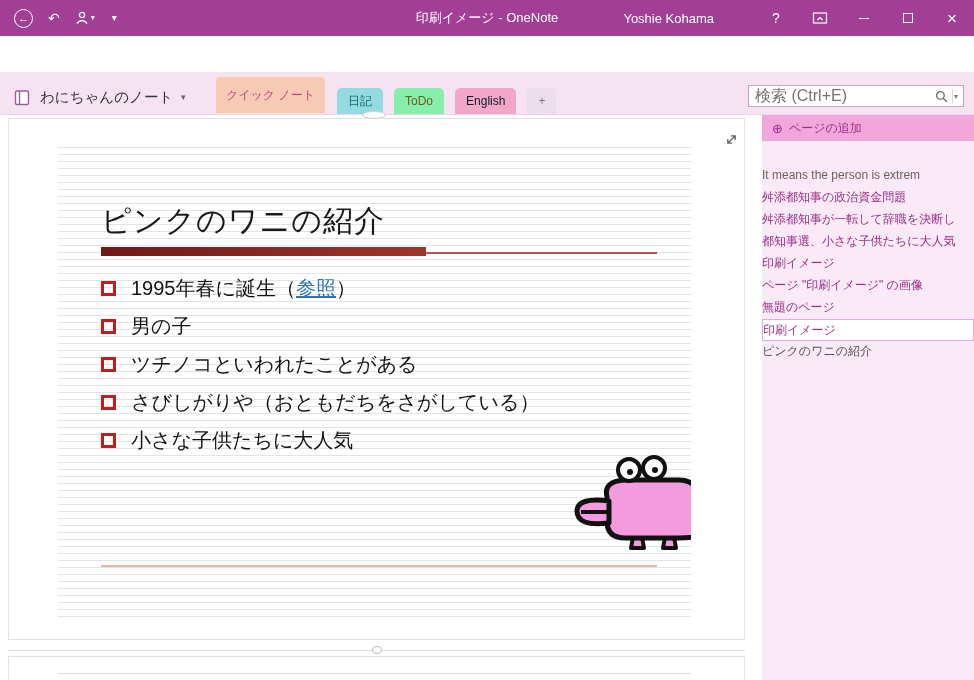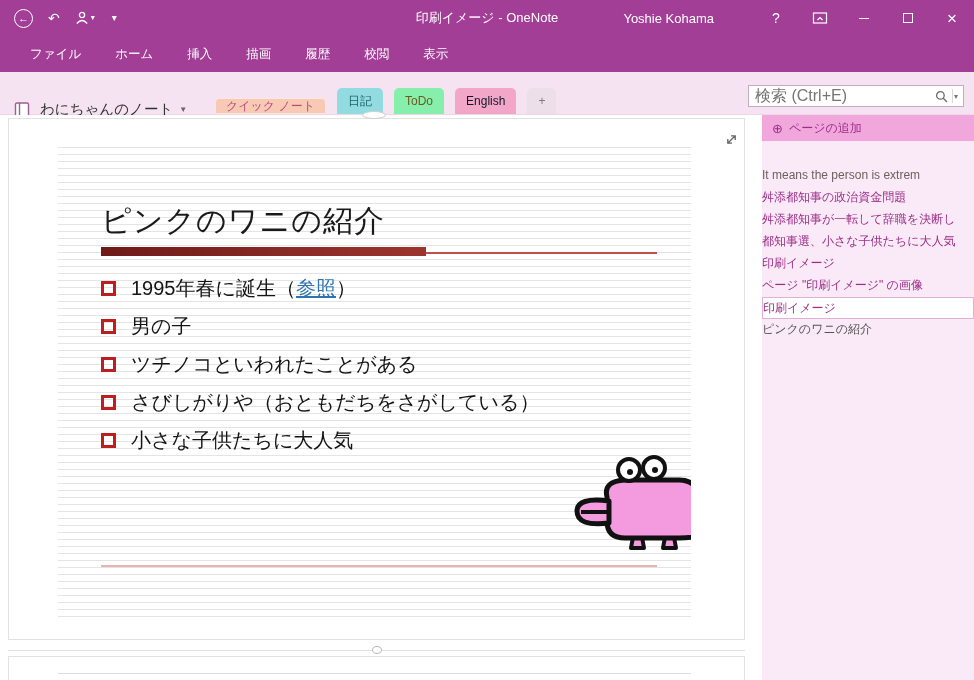--- a/index.html
+++ b/index.html
@@ -20,26 +20,26 @@
   .min-glyph { width:10px; height:1px; background:#fff; display:block; }
   .max-glyph { width:10px; height:10px; border:1px solid #fff; display:block; }
   .close-glyph { font-size:17px; line-height:1; }
 
   
   .ribbon-tabs { position:absolute; top:36px; left:0; width:100%; height:36px; background:#a33e97; display:flex; align-items:center; padding-left:13px; }
   .ribbon-tab { color:#fff; font-size:12.5px; padding:0 17px; height:36px; display:flex; align-items:center; white-space:nowrap; }
 
   
   .notebook-bar { position:absolute; top:72px; left:0; width:100%; height:43px; background:#f5e3f1; border-bottom:1px solid #ecd6e7; }
-  .nb-left { position:absolute; left:12px; top:16px; height:43px; display:flex; align-items:center; }
+  .nb-left { position:absolute; left:12px; top:4px; height:43px; display:flex; align-items:center; }
   .nb-name { font-size:14.5px; color:#333; margin-left:8px; white-space:nowrap; }
   .nb-caret { font-size:8px; color:#666; margin-left:6px; }
   .section-tabs { position:absolute; left:215px; bottom:0; display:flex; align-items:flex-end; gap:11px; }
   .section-tab { height:26px; border-radius:5px 5px 0 0; padding:0 11px; display:flex; align-items:center; font-size:12px; white-space:nowrap; }
-  .section-tab.active { height:16px; box-shadow:inset 0 0 0 1px rgba(255,255,255,0.55); }
+  .section-tab.active { height:38px; box-shadow:inset 0 0 0 1px rgba(255,255,255,0.55); }
   .search-box { position:absolute; right:10px; top:13px; width:216px; height:22px; background:#fff; border:1px solid #c9a8c3; display:flex; align-items:center; }
   .search-input { flex:1; min-width:0; border:none; outline:none; font-size:16px; color:#14532d; padding:0 6px; background:transparent; font-family:inherit; }
   .search-controls { display:flex; align-items:center; height:100%; }
   .search-divider { width:1px; height:14px; background:#e2d2de; }
   .search-mag { display:flex; align-items:center; padding:0 4px; }
   .search-caret { font-size:8px; color:#777; padding:0 5px 0 1px; }
 
   
   .main { position:absolute; top:115px; left:0; width:974px; height:565px; background:#fff; }
   .content { position:absolute; left:0; top:0; width:762px; height:565px; background:#fff; }
@@ -118,29 +118,20 @@
       </span>
       <span class="tb-btn">
         <span class="max-glyph"></span>
       </span>
       <span class="tb-btn">
         <span class="close-glyph">×</span>
       </span>
     </div>
   </div>
 
-  <div class="ribbon-tabs">
-    <span class="ribbon-tab">ファイル</span>
-    <span class="ribbon-tab">ホーム</span>
-    <span class="ribbon-tab">挿入</span>
-    <span class="ribbon-tab">描画</span>
-    <span class="ribbon-tab">履歴</span>
-    <span class="ribbon-tab">校閲</span>
-    <span class="ribbon-tab">表示</span>
-  </div>
 
   <div class="notebook-bar">
     <div class="nb-left">
       <svg width="20" height="18" viewBox="0 0 20 18">
         <rect x="3.5" y="2" width="13" height="13.5" rx="1.5" fill="#fff" stroke="#9b6090" stroke-width="1.4"></rect>
         <line x1="7.5" y1="2" x2="7.5" y2="15.5" stroke="#9b6090" stroke-width="1.4"></line>
       </svg>
       <span class="nb-name">わにちゃんのノート</span>
       <span class="nb-caret">▼</span>
     </div>
@@ -249,19 +240,20 @@
         <span class="add-page-icon">⊕</span>
         <span>ページの追加</span>
       </div>
       <div class="page-list">
         <div class="page-item" style="color: rgb(107, 98, 92);">It means the person is extrem</div>
         <div class="page-item" style="color: rgb(155, 47, 136); font-family: Liberation Serif, serif;">舛添都知事の政治資金問題</div>
         <div class="page-item" style="color: rgb(155, 47, 136);">舛添都知事が一転して辞職を決断し</div>
         <div class="page-item" style="color: rgb(155, 47, 136);">都知事選、小さな子供たちに大人気</div>
         <div class="page-item" style="color: rgb(155, 47, 136);">印刷イメージ</div>
         <div class="page-item" style="color: rgb(155, 47, 136);">ページ "印刷イメージ" の画像</div>
+        <div class="page-item" style="color: rgb(155, 47, 136);">無題のページ</div>
         <div class="page-item selected" style="color: rgb(155, 47, 136);">印刷イメージ</div>
         <div class="page-item" style="color: rgb(85, 85, 85);">ピンクのワニの紹介</div>
       </div>
     </div>
 
   </div>
 </div>
 
 </body></html>

